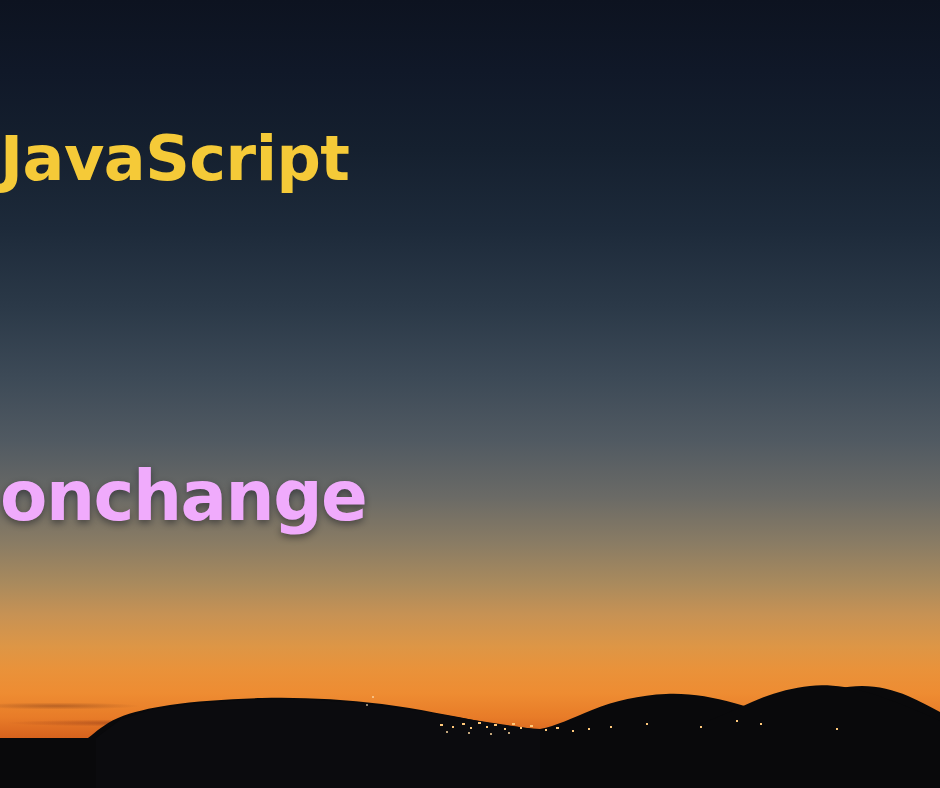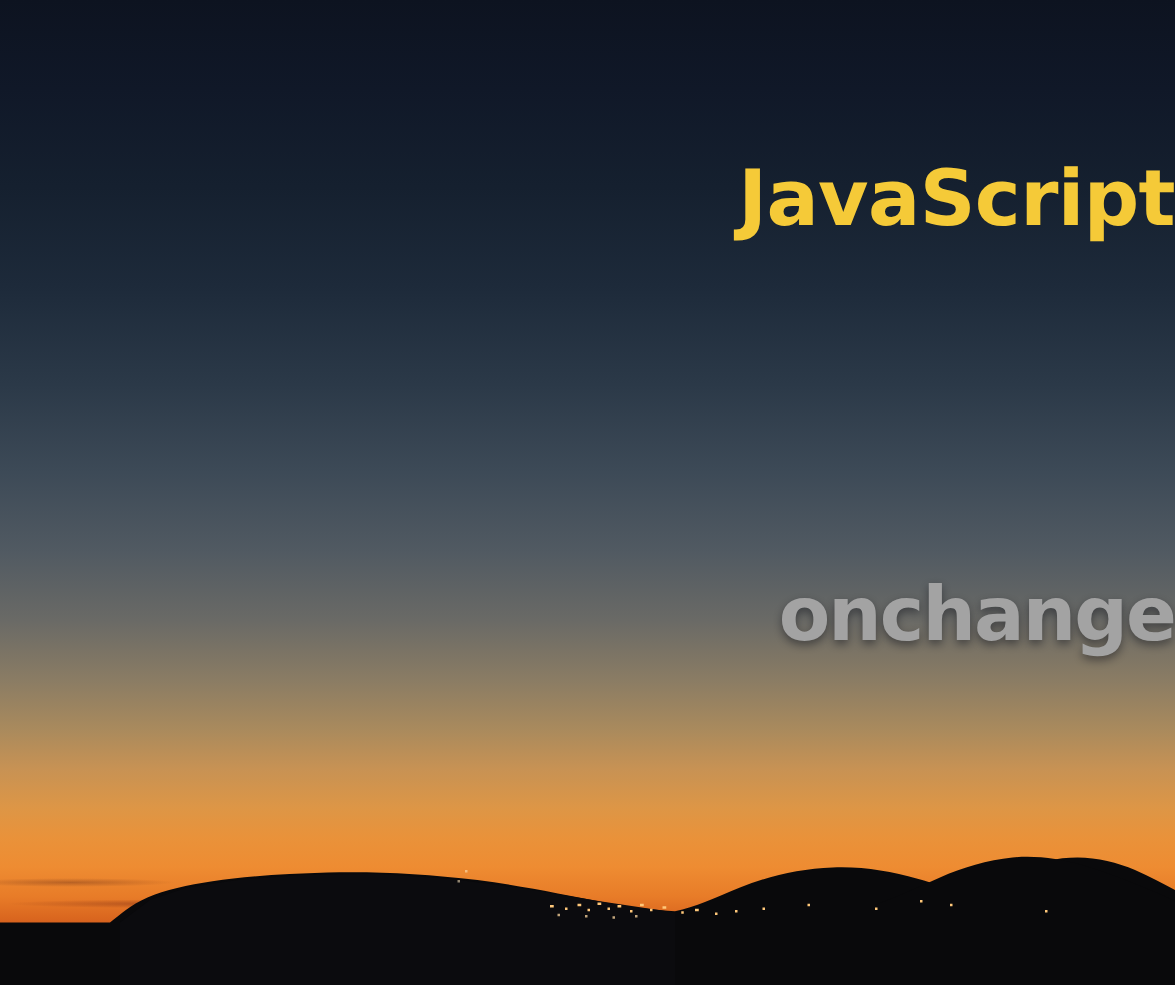--- a/index.html
+++ b/index.html
@@ -104,21 +104,21 @@
   .ws2 { bottom: 26px; height: 2px; background: rgba(190,170,140,.22); }
   .ws3 { bottom: 17px; height: 4px; background: rgba(130,110,85,.25); }
   .ws4 { bottom:  8px; height: 3px; background: rgba(90,72,52,.30); }
 
   .town-lights { position: absolute; left: 0; bottom: 0; width: 940px; height: 120px; pointer-events: none; }
 
   
   .text-layer {
     position: absolute;
     inset: 0;
-    text-align: right;
+    text-align: left;
   }
 
   .title {
     position: absolute;
     top: 128px;
     left: 0;
     width: 100%;
     font-size: 62px;
     font-weight: 700;
     letter-spacing: -0.5px;
@@ -139,25 +139,25 @@
     line-height: 1;
     color: #f3f3ee;
     font-family: "Liberation Sans", sans-serif;
   }
 
   .keyword {
     position: absolute;
     top: 462px;
     left: 0;
     width: 100%;
-    font-size: 60px;
+    font-size: 69px;
     font-weight: 700;
     letter-spacing: -1.5px;
     line-height: 1;
-    color: #a3a3a3;
+    color: #f0abfc;
     font-family: "DejaVu Sans", sans-serif;
     text-shadow: 0 3px 7px rgba(10,14,22,.45);
   }
 </style>
 </head>
 <body>
 
 <div class="poster">
 
   <div class="sky"></div>

